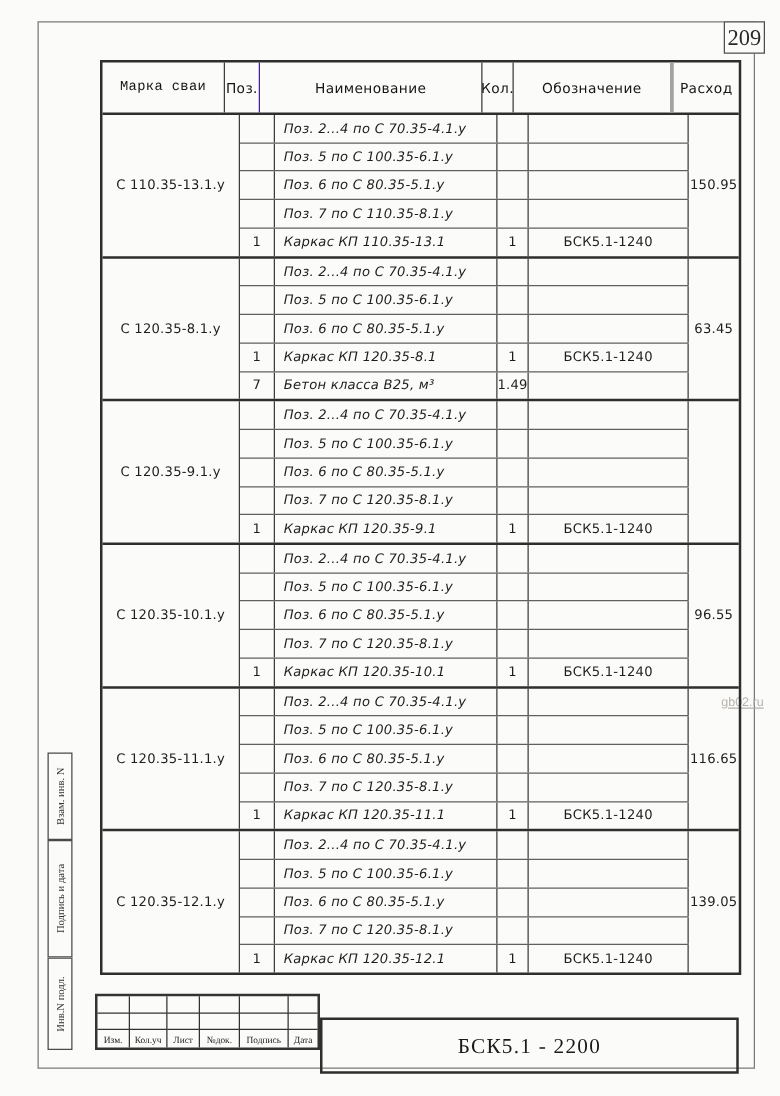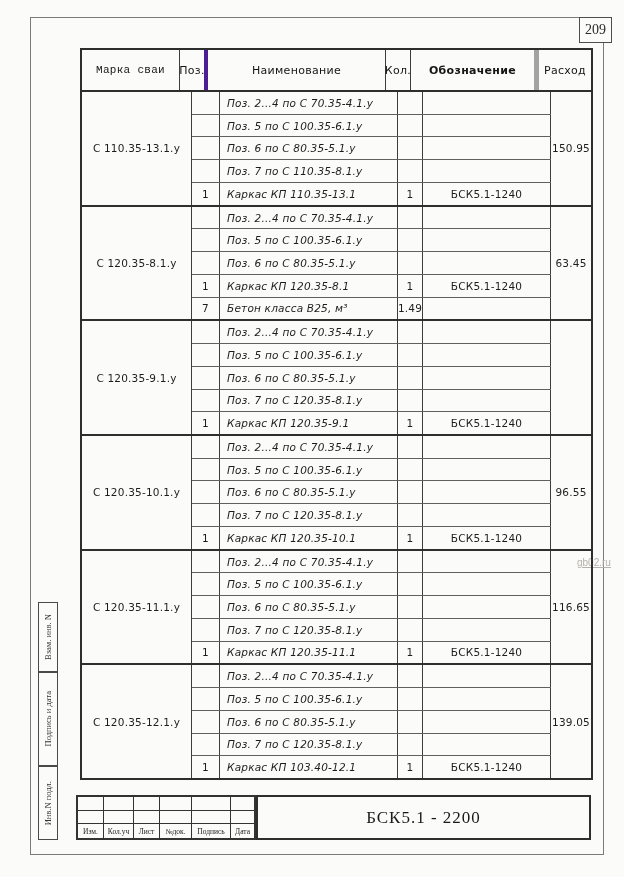--- a/index.html
+++ b/index.html
@@ -10,41 +10,41 @@
     font-family: "DejaVu Sans", sans-serif; color: #1d1d1d;
   }
   .frame {
     position: absolute; left: 30px; top: 17px; width: 574px; height: 838px;
     border: 1px solid #7a7a7a;
   }
   .pageno-box {
     position: absolute; left: 579px; top: 17px; width: 33px; height: 26px;
     border: 1px solid #4e4e4e; background: #fbfbf9;
     display: flex; align-items: center; justify-content: center;
-    font-family: "Liberation Serif", serif; font-size: 14px; color: #2a2a2a;
+    font-family: "Liberation Serif", serif; font-size: 18px; color: #2a2a2a;
   }
   .watermark {
     position: absolute; left: 577px; top: 557px;
     font-family: "Liberation Sans", sans-serif; font-size: 10px; color: #b5b2ae; text-decoration: underline;
   }
   
   .spec-table {
     position: absolute; left: 80px; top: 48px; width: 513px; height: 732px;
     border: 2px solid #2e2e2e; display: flex; flex-direction: column;
   }
   .thead { display: flex; height: 42px; border-bottom: 2px solid #2e2e2e; flex: none; }
   .thead .cell {
     display: flex; align-items: center; justify-content: center;
     font-size: 11px; letter-spacing: .3px; color: #151515;
   }
   .col-mark  { width: 98px;  border-right: 1px solid #3d3d3d; font-family: Liberation Mono, monospace; }
-  .col-pos   { width: 28px;  border-right: 4px solid #4c1d95; }
+  .col-pos   { width: 28px;  border-right: 1px solid #4c1d95; }
   .col-name  { width: 178px; border-right: 1px solid #3d3d3d; }
   .col-qty   { width: 25px;  border-right: 1px solid #3d3d3d; }
-  .col-desig { width: 128px; border-right: 5px solid #a3a3a3; font-weight: bold; }
+  .col-desig { width: 128px; border-right: 3px solid #a3a3a3; }
   .col-cons  { flex: 1; }
   #tbody { flex: 1; display: flex; flex-direction: column; }
   .group { display: flex; flex: 1; }
   .group:not(:last-child) { border-bottom: 2px solid #2e2e2e; }
   .mark-cell {
     width: 110px; border-right: 1px solid #3d3d3d;
     display: flex; align-items: center; justify-content: center;
     font-size: 10.5px; letter-spacing: .2px;
   }
   .subrows { width: 359px; display: flex; flex-direction: column; }
@@ -84,21 +84,21 @@
   }
   .tb-grid > div { border-right: 1px solid #333; border-bottom: 1px solid #333; }
   .tb-grid > div:nth-child(6n) { border-right: none; }
   .tb-grid > div:nth-child(n+13) { border-bottom: none; }
   .tb-grid .tlabel {
     display: flex; align-items: center; justify-content: center;
     font-family: "Liberation Serif", serif; font-size: 7.5px; color: #222;
     overflow: hidden; white-space: nowrap;
   }
   .tb-doc {
-    position: absolute; left: 256px; top: 795px; width: 335px; height: 45px;
+    position: absolute; left: 256px; top: 814px; width: 335px; height: 45px;
     border: 2px solid #2e2e2e;
     display: flex; align-items: center; justify-content: center;
     font-family: "Liberation Serif", serif; font-size: 17px; letter-spacing: 1px; color: #1a1a1a;
   }
 </style>
 </head>
 <body>
 
 <div id="page">
 
@@ -350,21 +350,21 @@
 
     <div class="subrow">
       <div class="pos-cell"></div>
       <div class="name-cell">Поз. 7 по С 120.35-8.1.у</div>
       <div class="qty-cell"></div>
       <div class="desig-cell"></div>
     </div>
 
     <div class="subrow">
       <div class="pos-cell">1</div>
-      <div class="name-cell">Каркас КП 103.40-12.1</div>
+      <div class="name-cell">Каркас КП 120.35-12.1</div>
       <div class="qty-cell">1</div>
       <div class="desig-cell">БСК5.1-1240</div>
     </div>
   </div>
       <div class="cons-cell">139.05</div>
     </div>
   </div>
   </div>
 
   <div class="side-box" id="side-1">

